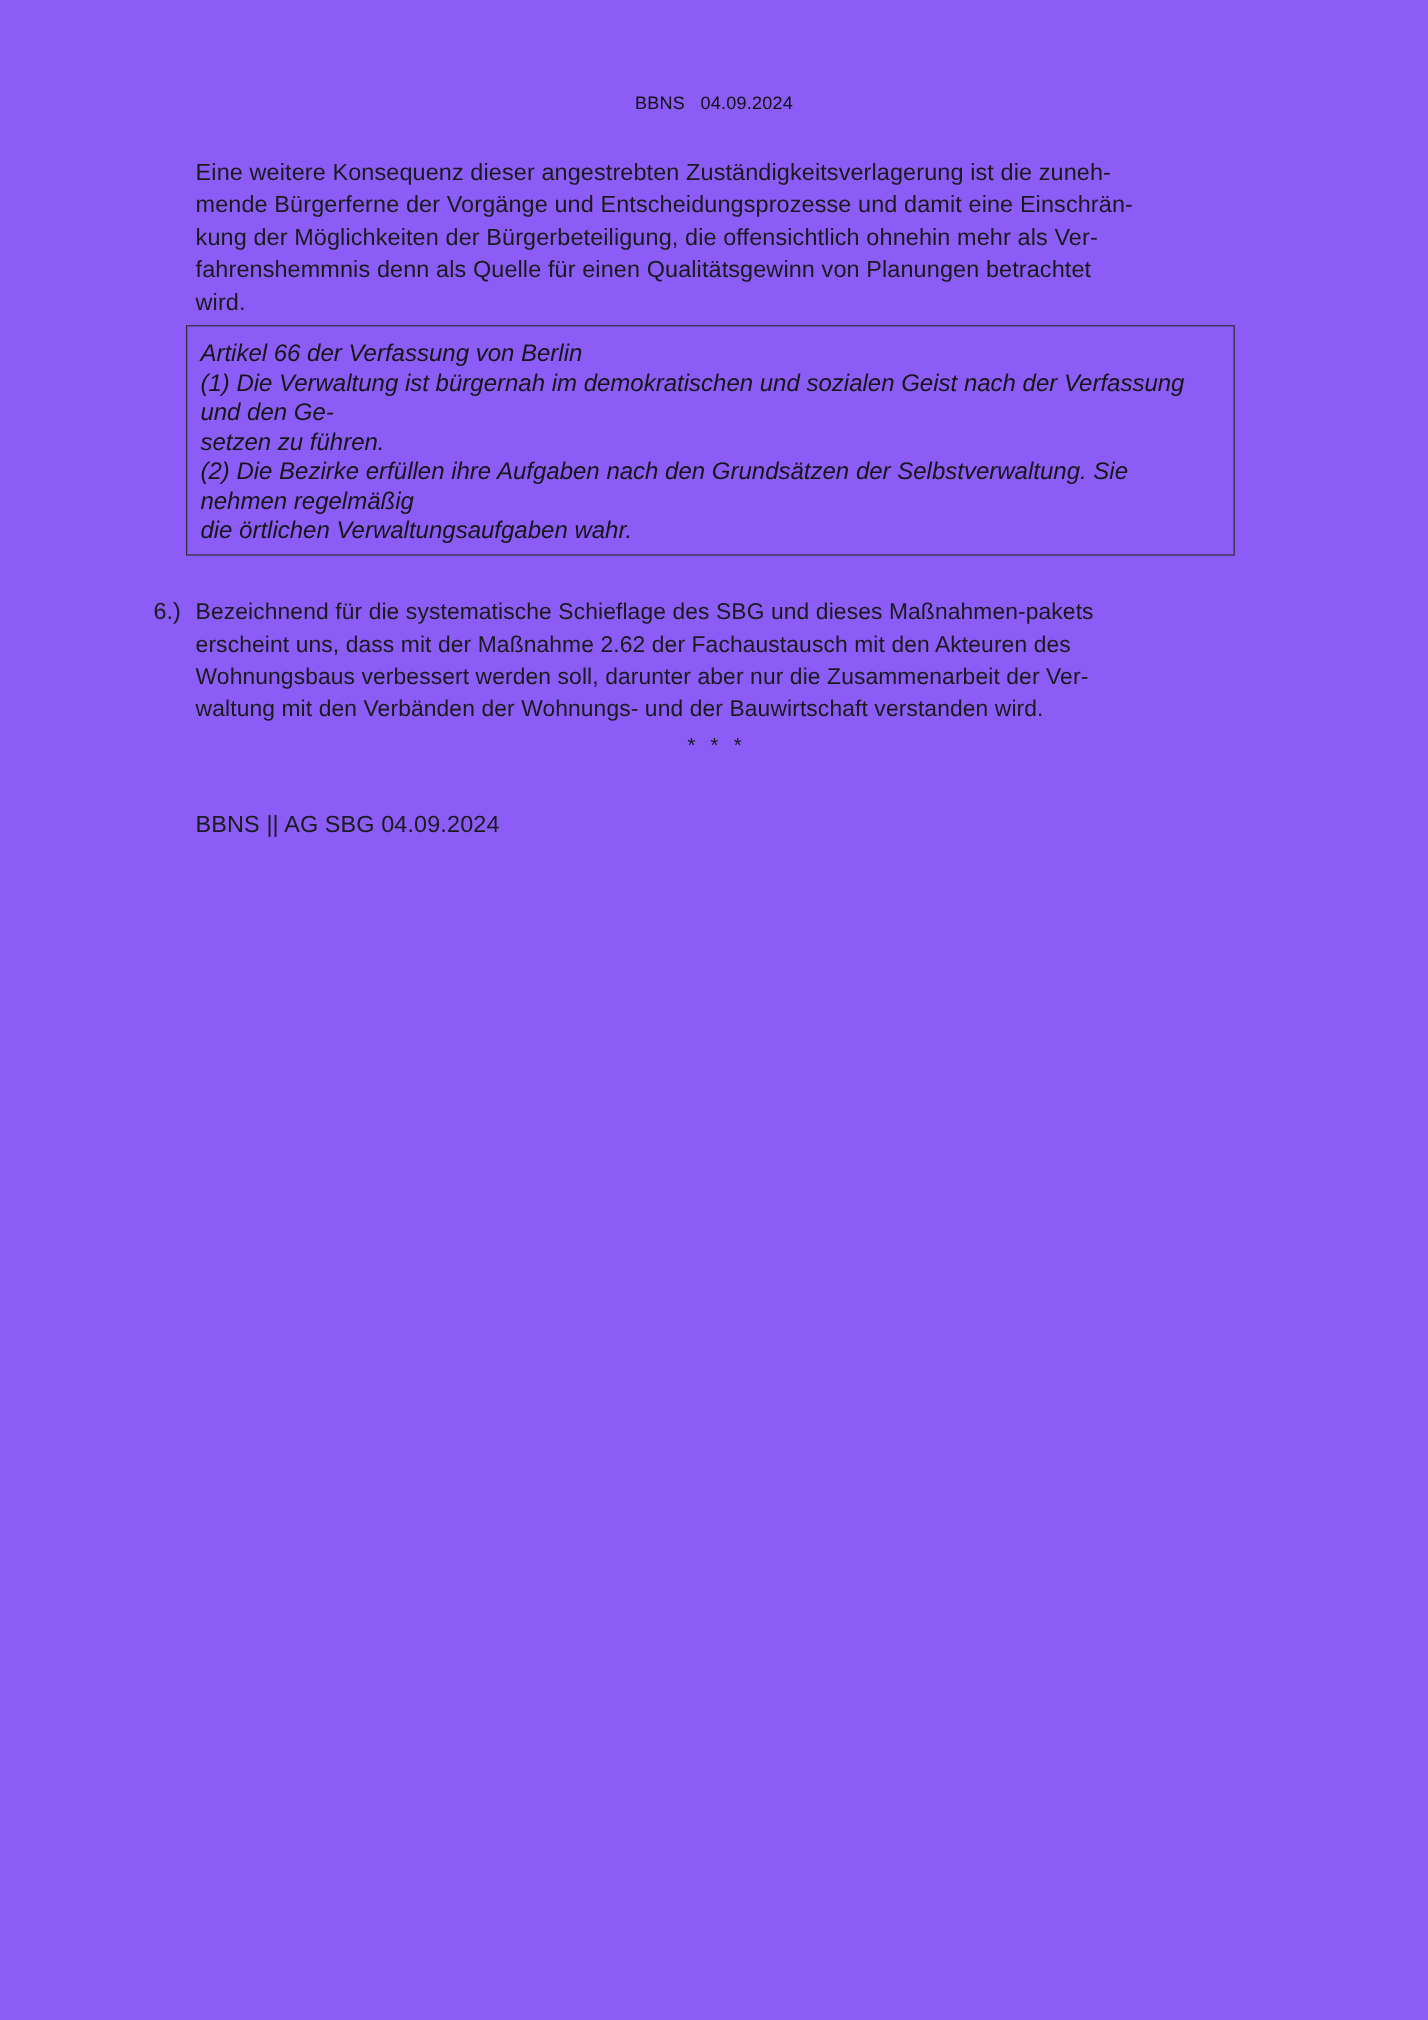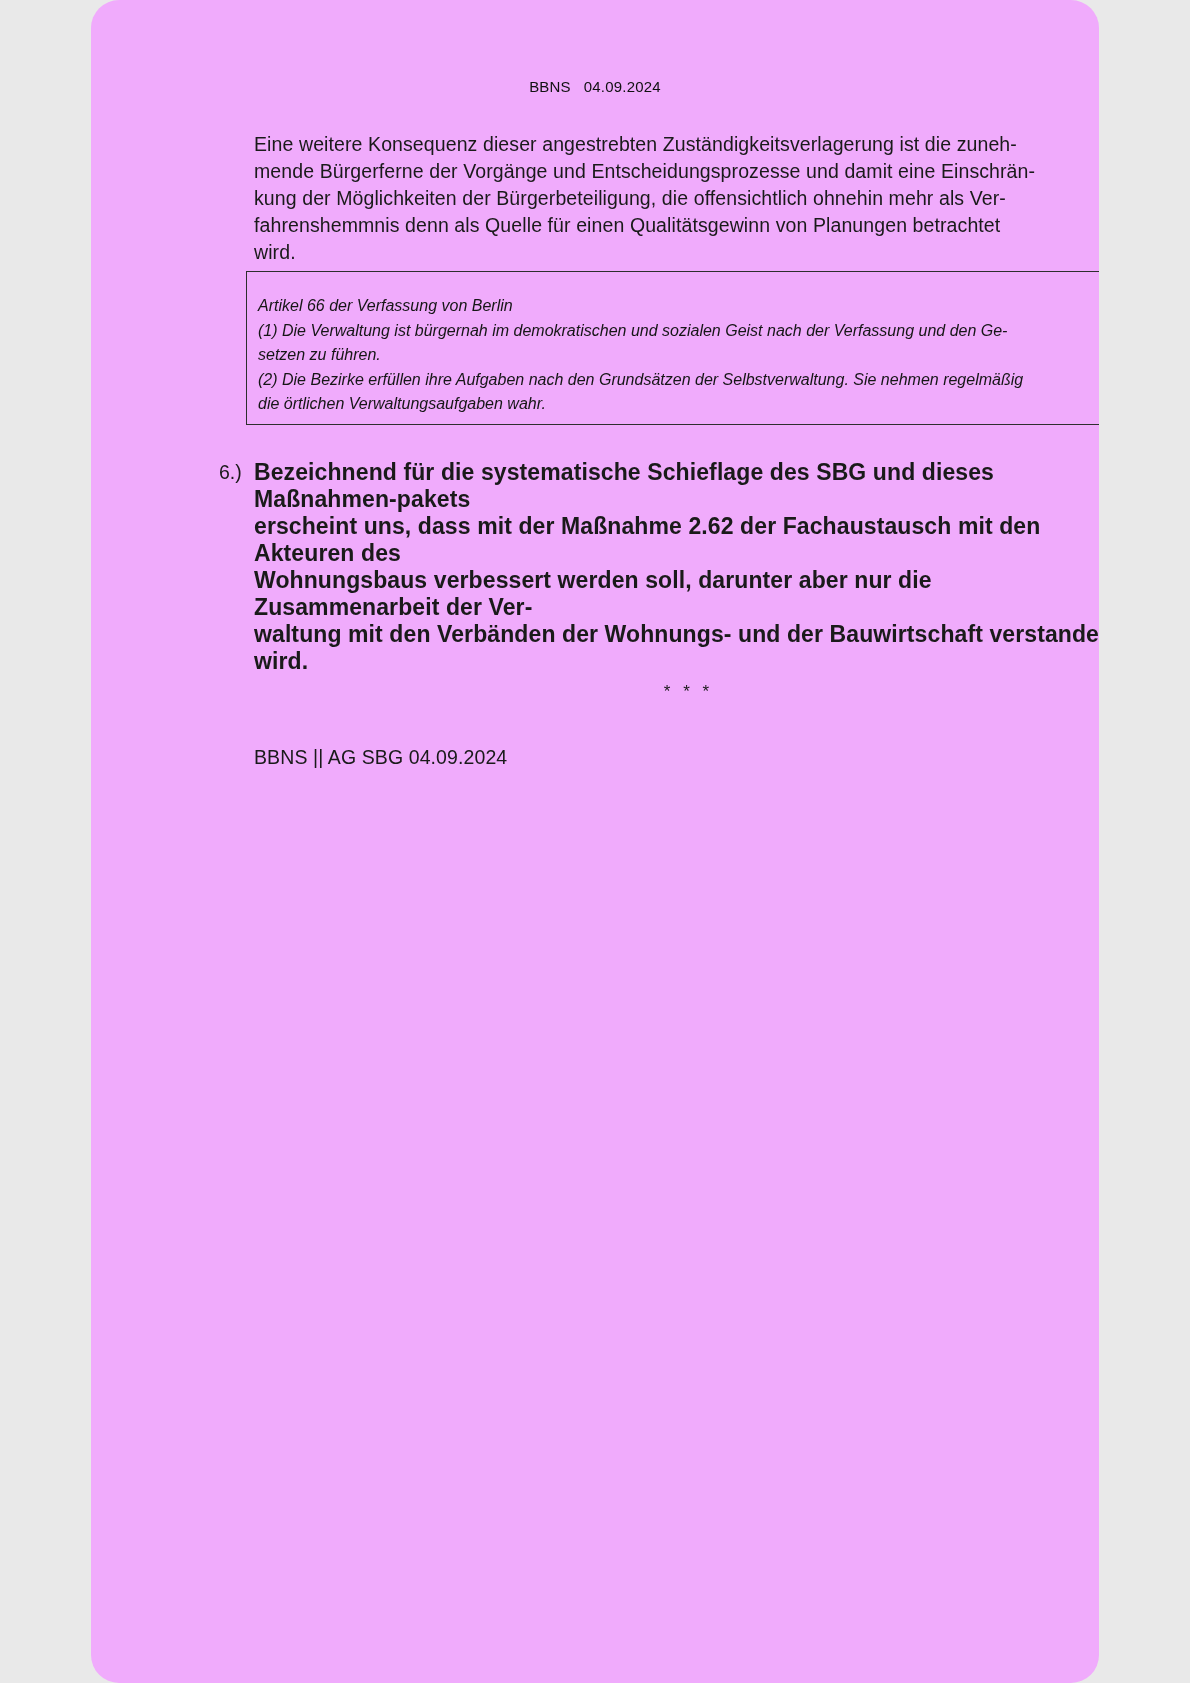--- a/index.html
+++ b/index.html
@@ -1,26 +1,25 @@
 <!DOCTYPE html>
 <html lang="de"><head>
 <meta charset="utf-8">
 <style>
   * { margin: 0; padding: 0; box-sizing: border-box; }
   html, body { background: #e9e9e9; }
   .page {
     position: relative;
-    width: 1008px;
+    width: 1190px;
     height: 1683px;
     margin: 0 auto;
-    background: #f0abfc;
+    background: #8b5cf6;
     font-family: "Liberation Sans", "DejaVu Sans", sans-serif;
     color: #1a1a1a;
     overflow: hidden;
-    border-radius: 28px;
   }
   .doc-header {
     position: absolute;
     top: 78px;
     left: 0;
     right: 0;
     text-align: center;
     font-size: 15px;
     letter-spacing: 0.2px;
     color: #111111;
@@ -37,44 +36,43 @@
     line-height: 27px;
     white-space: pre-line;
     letter-spacing: 0.1px;
   }
   .para + .para { margin-top: 11px; }
   .law-box {
     margin-top: 5px;
     margin-left: -8px;
     width: 874px;
     border: 1.5px solid #2e2e2e;
-    padding: 22px 11px 7px 11px;
+    padding: 11px 11px 7px 11px;
     font-style: italic;
-    font-size: 16px;
+    font-size: 20px;
     line-height: 24.5px;
     white-space: pre-line;
     color: #161616;
   }
   .numbered-item {
     margin-top: 34px;
     display: flex;
     align-items: flex-start;
   }
   .numbered-item .marker {
     flex: 0 0 35px;
     margin-left: -35px;
     font-size: 19.5px;
     line-height: 27px;
   }
   .numbered-item .item-text {
-    font-size: 23px;
+    font-size: 19px;
     line-height: 27px;
     white-space: pre-line;
     letter-spacing: 0.1px;
-    font-weight: bold;
   }
   .separator {
     margin-top: 7px;
     text-align: center;
     font-size: 17px;
     letter-spacing: 4px;
   }
   .signature {
     margin-top: 44px;
     font-size: 19.5px;

